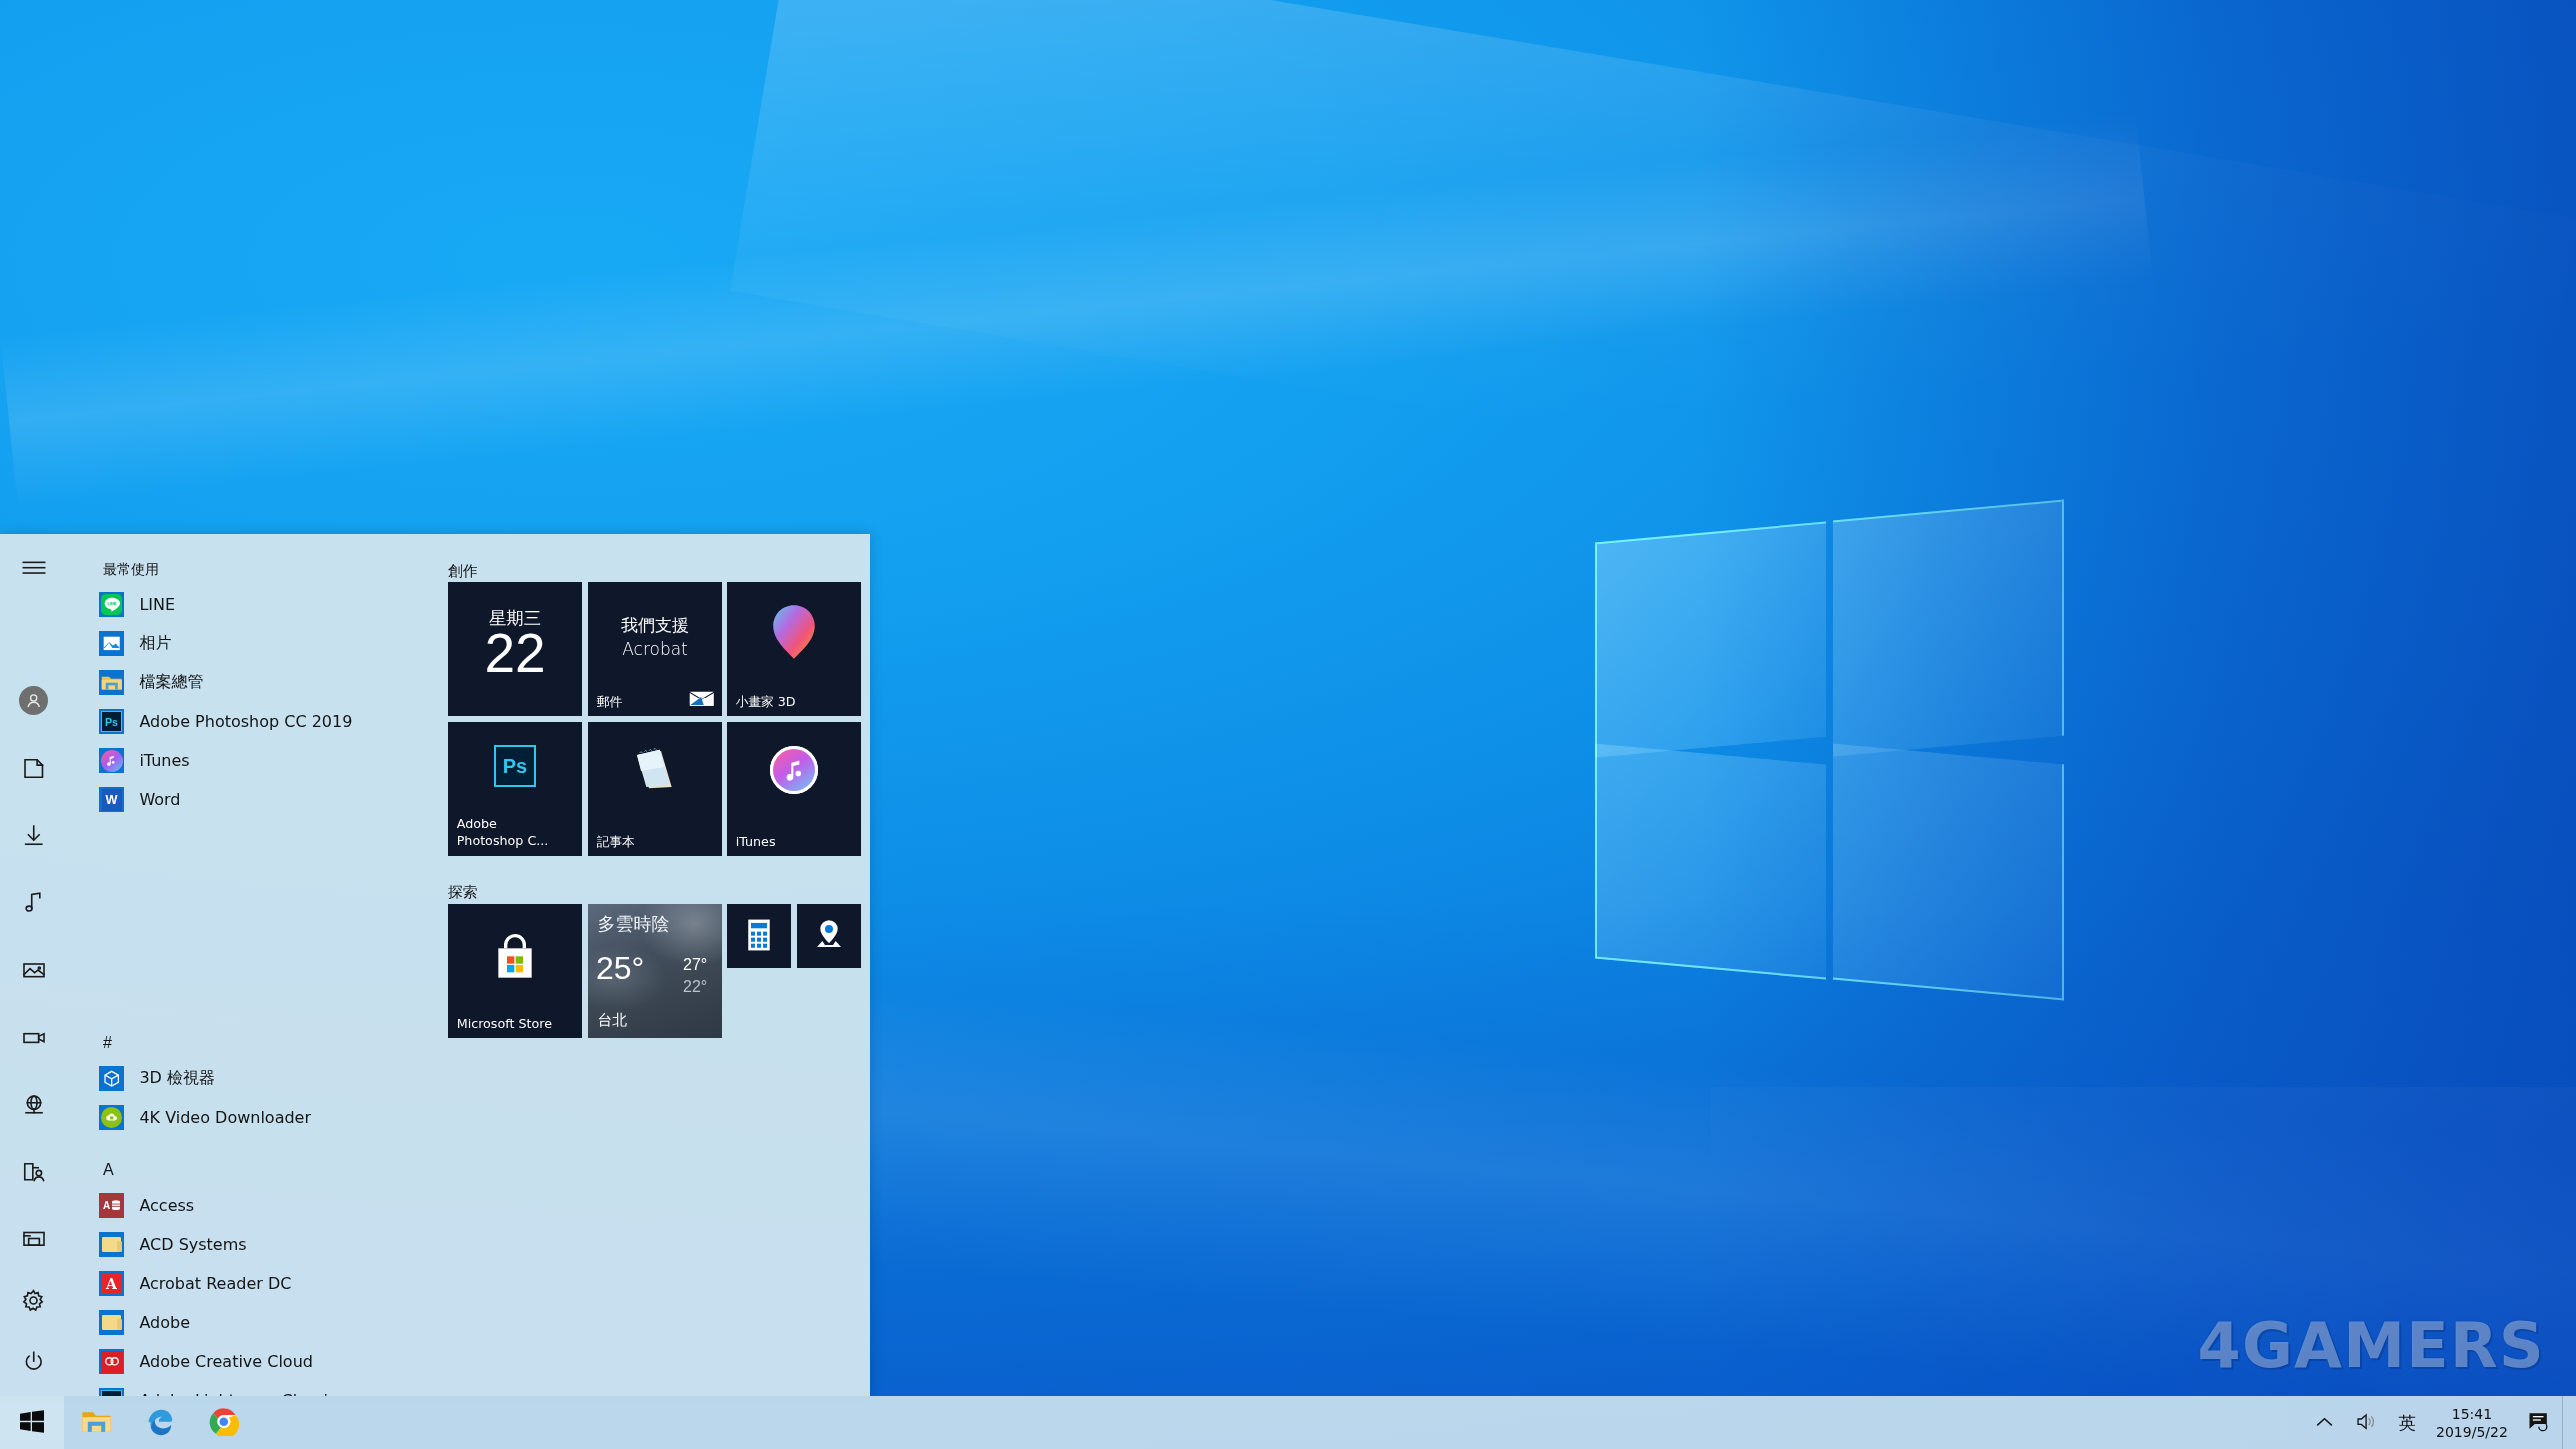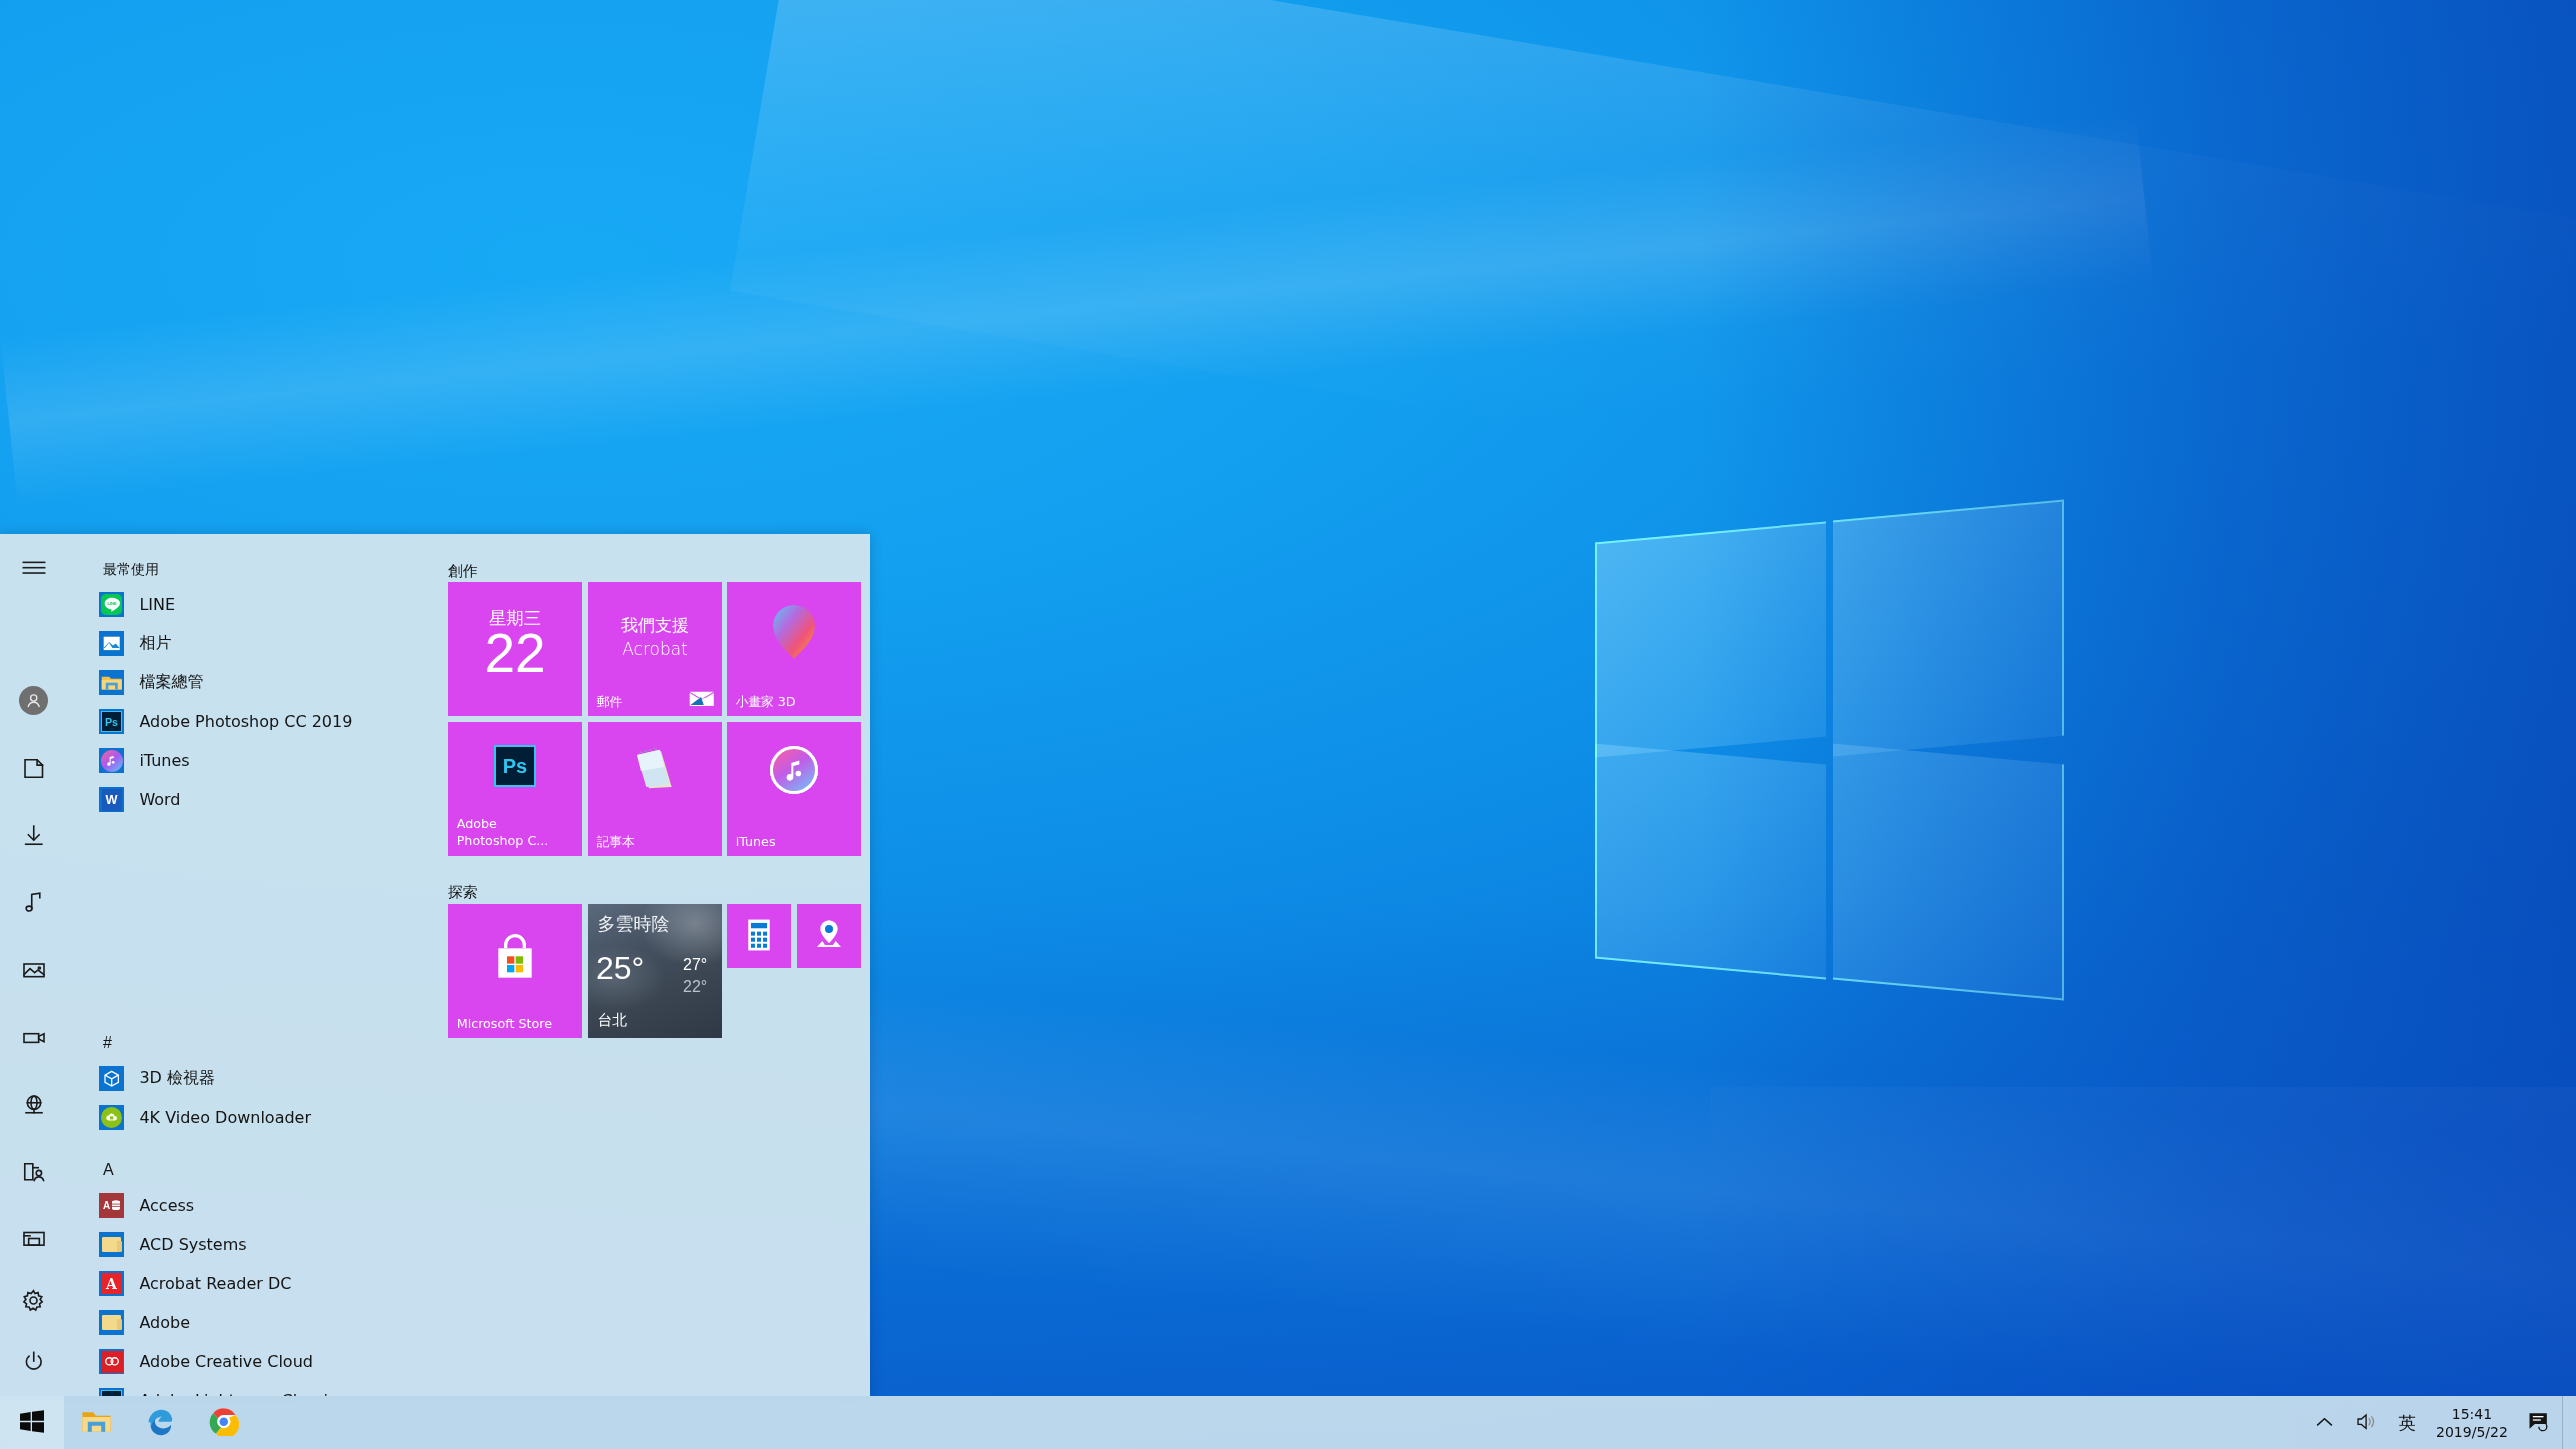--- a/index.html
+++ b/index.html
@@ -115,21 +115,21 @@
   .ic-folder:before{content:"";position:absolute;right:-0.7px;top:4px;width:4.7px;height:11.4px;background:#e8c976;border-radius:0 1.3px 1.3px 0;}
   .ic-acro{background:#e8232a;width:20px;height:21.5px;display:flex;align-items:center;justify-content:center;color:#fff;font-family:"DejaVu Serif",serif;font-size:14px;font-weight:bold;}
   .ic-cc{background:#da1f26;width:22px;height:22px;display:flex;align-items:center;justify-content:center;}
   .ic-lr{background:#001e36;border:1.3px solid #31c5f0;width:19.5px;height:19.5px;display:flex;align-items:center;justify-content:center;color:#7fd6f7;font-size:9.4px;font-weight:bold;}
   .ic-itunes{width:22px;height:22px;border-radius:50%;background:linear-gradient(140deg,#fc5c9c,#a45df0,#5ac8fa);display:flex;align-items:center;justify-content:center;}
 
   
   #tiles{flex:1;position:relative;}
   .tile-group-head{position:absolute;font-size:14.8px;color:#141414;
     font-family:"DejaVu Sans","Liberation Sans",sans-serif;}
-  .tile{position:absolute;background:#d946ef;overflow:hidden;}
+  .tile{position:absolute;background:#0f172a;overflow:hidden;}
   .tile-name{position:absolute;left:8.7px;bottom:6px;color:#fff;font-size:12.7px;line-height:17px;
      font-family:"DejaVu Sans","Liberation Sans",sans-serif;}
   .tile-name.two{bottom:4px;}
   .cal-day{position:absolute;left:0;right:0;top:23.5px;text-align:center;color:#fff;font-size:17.4px;
      font-family:"DejaVu Sans","Liberation Sans",sans-serif;font-weight:300;}
   .cal-num{position:absolute;left:0;right:0;top:42px;text-align:center;color:#fff;font-size:55px;line-height:58px;font-weight:200;
      font-family:"Liberation Sans",sans-serif;}
   .mail-l1,.mail-l2{position:absolute;left:0;right:0;text-align:center;color:#fff;font-weight:300;
      font-family:"DejaVu Sans","Liberation Sans",sans-serif;}
   .mail-l1{top:32px;font-size:17px;}
@@ -176,20 +176,21 @@
   <div id="hero">
     <div class="pane p-tl"></div>
     <div class="pane p-tr"></div>
     <div class="pane p-bl"></div>
     <div class="pane p-br"></div>
   </div>
 
   <div class="wp-dark-right"></div>
   <div class="wp-dark-bottom"></div>
 
+  <div id="watermark">4GAMERS</div>
 </div>
 
 <div id="start">
 
   <div id="rail">
 
     <div class="rail-btn" style="top:0px;">
       <span>
         <svg width="24" height="17.4" viewBox="0 0 36 26">
             <g class="rail-ico">

